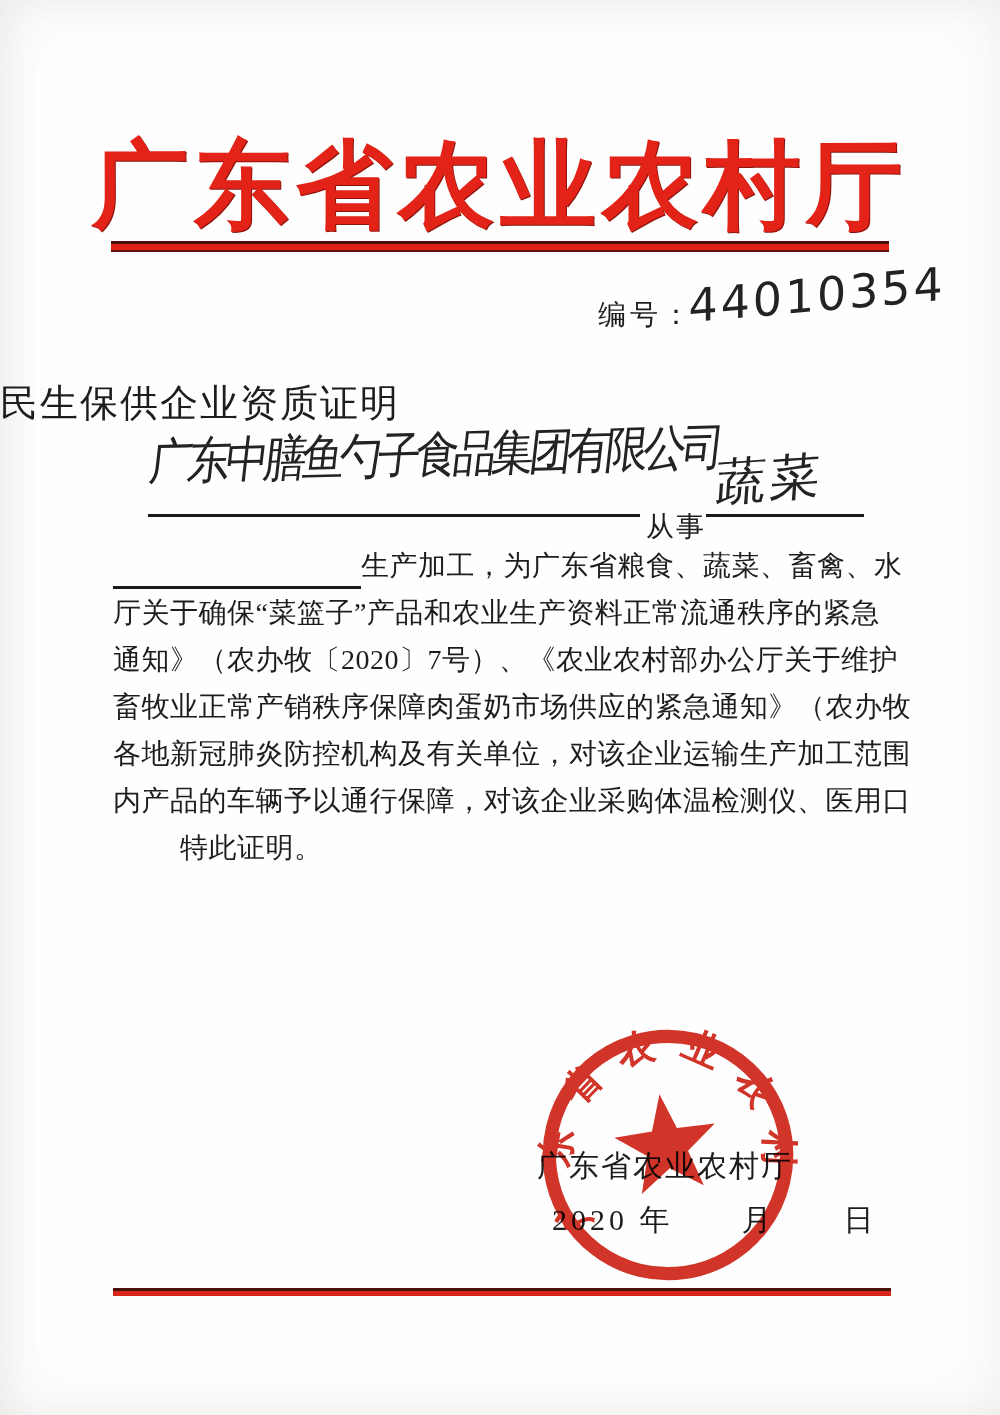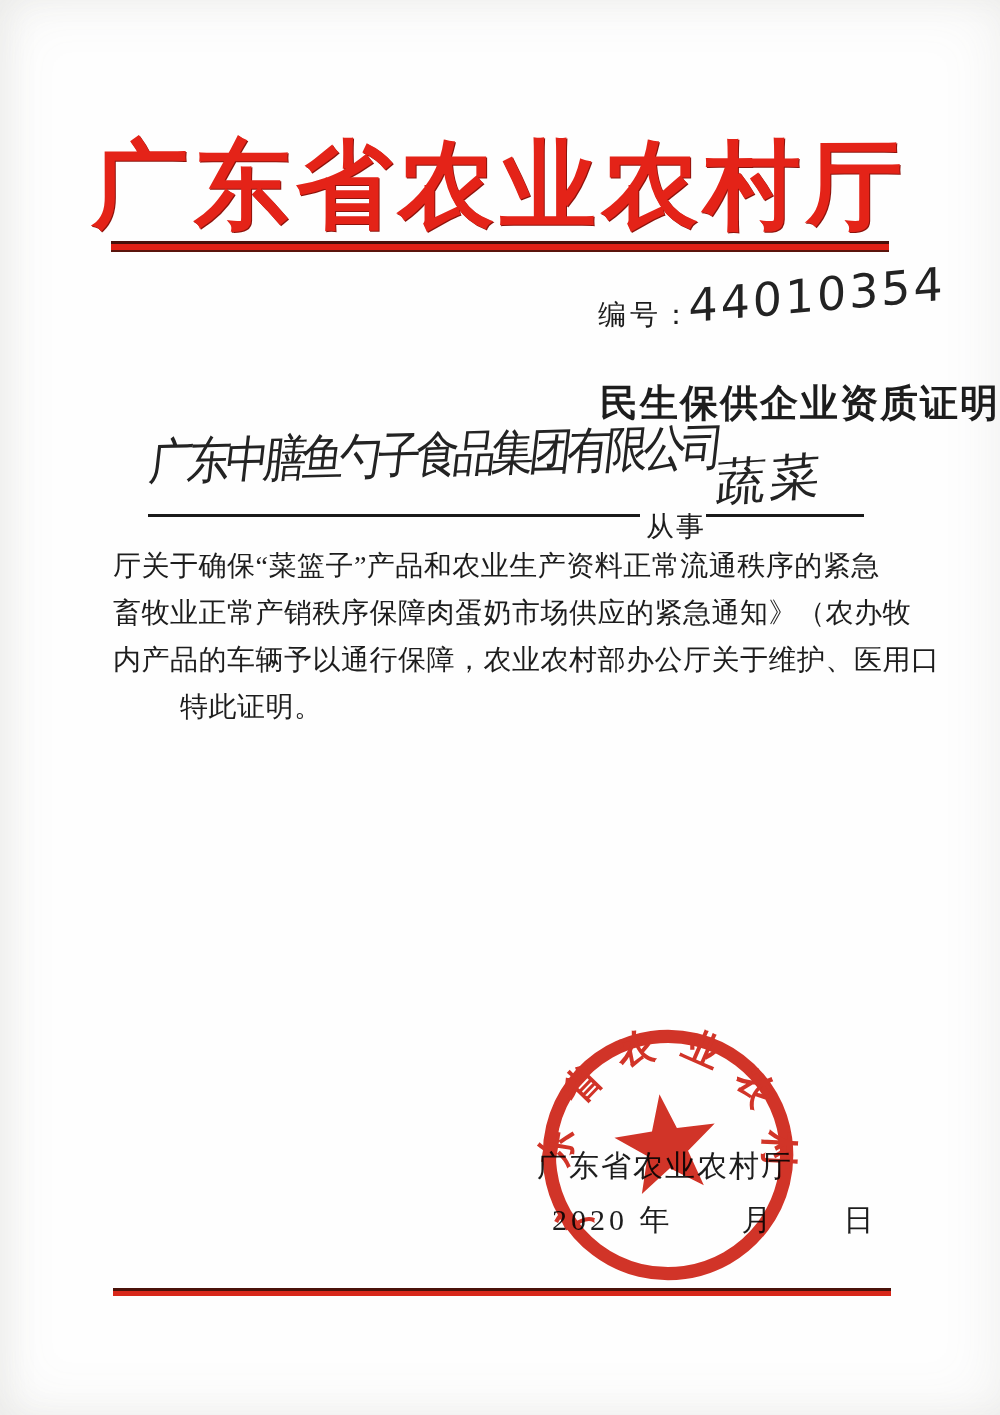--- a/index.html
+++ b/index.html
@@ -43,22 +43,22 @@
   .serial-number{
     position:absolute;top:268px;left:688px;
     font-size:46px;
     transform:rotate(-5deg) skewX(-5deg);
     letter-spacing:3px;
     white-space:nowrap;
   }
   
   .doc-title{
     position:absolute;top:378px;left:0;width:1000px;
-    text-align:right;
-    font-size:38px;font-weight:bold;letter-spacing:2px;
+    text-align:left;
+    font-size:38px;font-weight:normal;letter-spacing:2px;
   }
   
   .company-hand{
     position:absolute;top:438px;left:146px;width:500px;
     font-size:43px;letter-spacing:-5px;
     transform:rotate(-1.5deg) skewX(-8deg) scaleY(1.15);
     transform-origin:left bottom;
     white-space:nowrap;
   }
   .company-underline{
@@ -120,23 +120,26 @@
 
   <div class="doc-title">民生保供企业资质证明</div>
 
   <div class="company-hand hand">广东中膳鱼勺子食品集团有限公司</div>
   <div class="company-underline"></div>
   <div class="conjunction">从事</div>
   <div class="business-underline"></div>
   <div class="business-hand hand">蔬菜</div>
 
   <div class="body-text">
+    <div class="body-line"><span class="fill-blank"></span><span>生产加工，为广东省粮食、蔬菜、畜禽、水</span></div>
     <div class="body-line">厅关于确保“菜篮子”产品和农业生产资料正常流通秩序的紧急</div>
+    <div class="body-line">通知》（农办牧〔2020〕7号）、《农业农村部办公厅关于维护</div>
     <div class="body-line">畜牧业正常产销秩序保障肉蛋奶市场供应的紧急通知》（农办牧</div>
-    <div class="body-line">内产品的车辆予以通行保障，农业农村部办公厅关于维护、医用口</div>
+    <div class="body-line">各地新冠肺炎防控机构及有关单位，对该企业运输生产加工范围</div>
+    <div class="body-line">内产品的车辆予以通行保障，对该企业采购体温检测仪、医用口</div>
     <div class="body-line indented">特此证明。</div>
   </div>
 
   <div class="issuer">广东省农业农村厅</div>
   <div class="date-line">2020 年　　月　　日</div>
 
   <svg class="seal" viewBox="0 0 260 260" aria-hidden="true">
     <circle cx="130" cy="130" r="116" fill="none" stroke="#cf2417" stroke-width="13"></circle>
     <polygon points="130,70 142.3,105 179.5,105.9 150,128.5 160.6,164.1 130,143 99.4,164.1 110,128.5 80.5,105.9 117.7,105" fill="#cf2417"></polygon>
     <defs>

